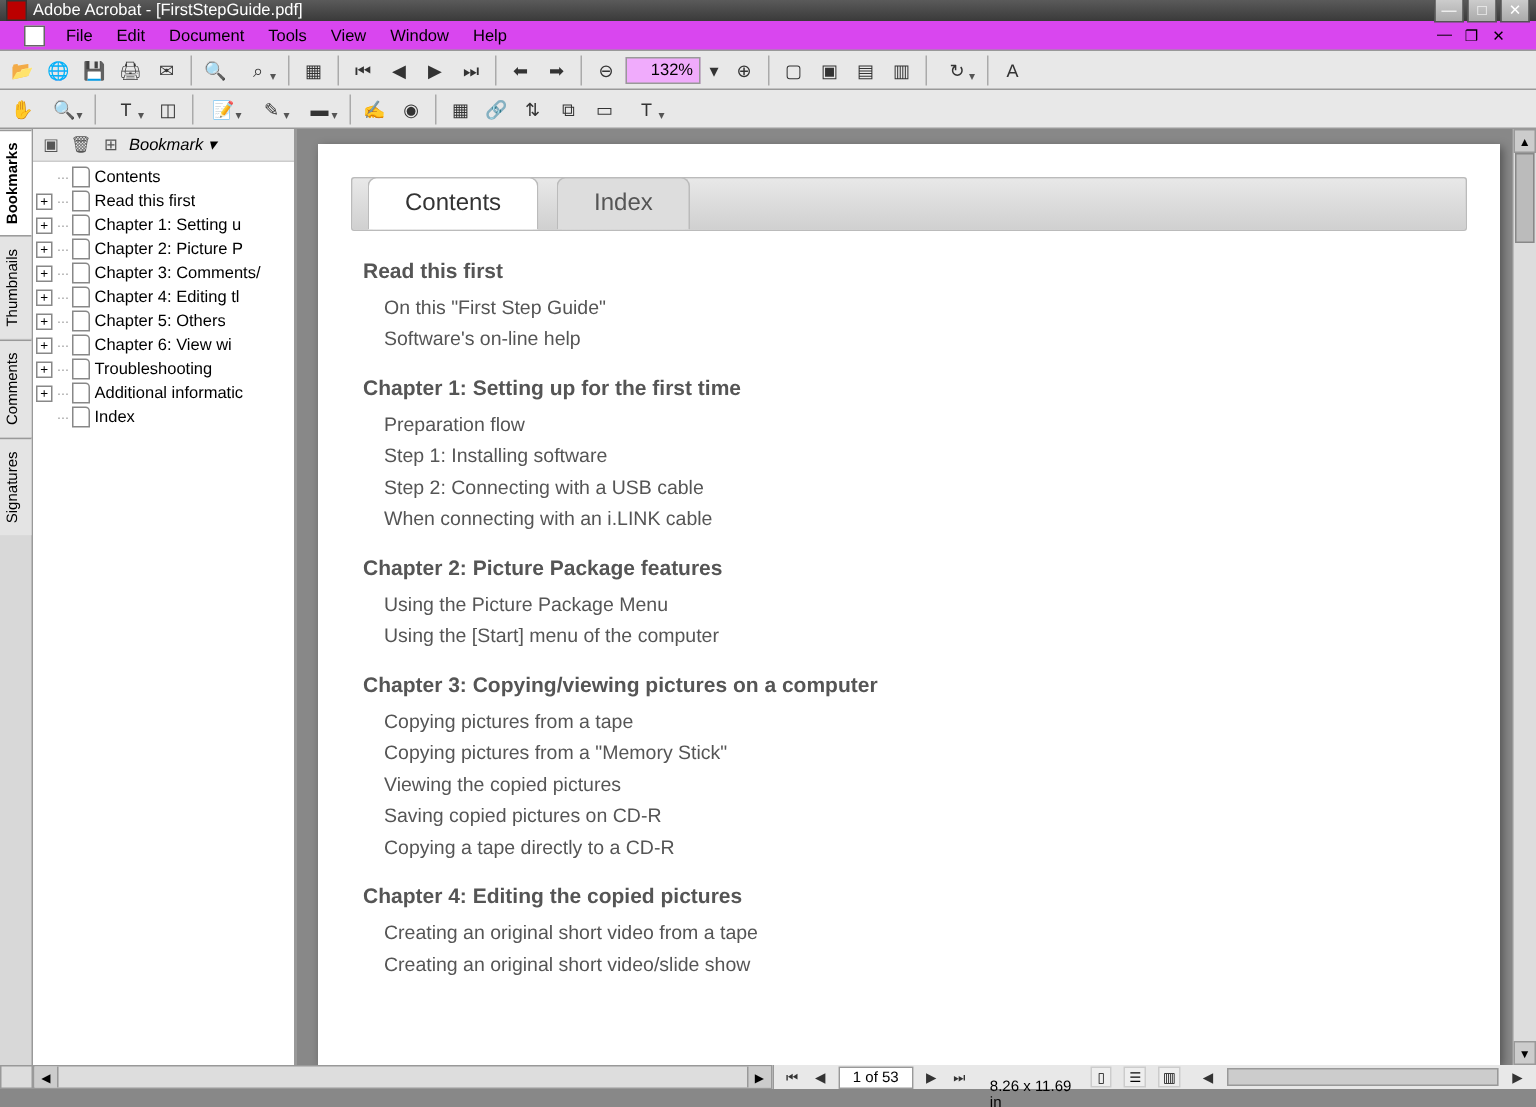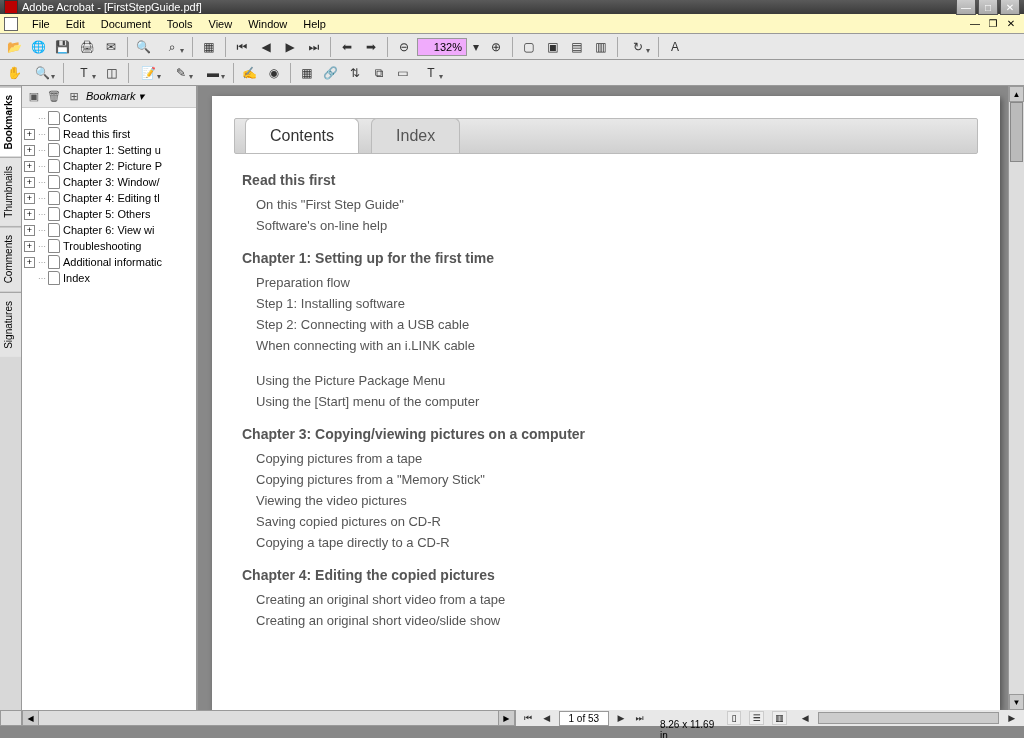--- a/index.html
+++ b/index.html
@@ -6,21 +6,21 @@
 body { font-family: Tahoma, Arial, sans-serif; font-size: 11px; background: #888; width: 1024px; height: 738px; overflow: hidden; position: relative; }
 
 
 .titlebar { background: linear-gradient(#5a5a5a, #3a3a3a); height: 14px; display: flex; align-items: center; padding: 0 4px; color: #fff; font-weight: normal; }
 .titlebar .app-icon { width: 14px; height: 14px; background: #b00; margin-right: 4px; border: 1px solid #333; }
 .titlebar .title-text { flex: 1; }
 .titlebar .win-controls { display: flex; gap: 2px; }
 .titlebar .win-btn { width: 20px; height: 16px; background: linear-gradient(#ccc,#aaa); border: 1px solid #555; display: flex; align-items: center; justify-content: center; font-family: Arial; font-size: 10px; cursor: pointer; }
 
 
-.menubar { background: #fef9c3; height: 20px; display: flex; align-items: center; padding: 0 4px; border-bottom: 1px solid #999; }
+.menubar { background: #d946ef; height: 20px; display: flex; align-items: center; padding: 0 16px; border-bottom: 1px solid #999; }
 .menubar .doc-icon { width: 14px; height: 14px; background: #fff; border: 1px solid #666; margin-right: 6px; }
 .menubar .menu-item { padding: 2px 8px; cursor: pointer; }
 .menubar .spacer { flex: 1; }
 .menubar .mdi-btn { width: 16px; height: 14px; display: flex; align-items: center; justify-content: center; font-size: 10px; cursor: pointer; margin: 0 1px; }
 
 
 .toolbar { background: #e8e8e8; height: 26px; display: flex; align-items: center; padding: 2px 4px; border-bottom: 1px solid #999; gap: 2px; }
 .tbtn { width: 22px; height: 22px; border: 1px solid transparent; display: flex; align-items: center; justify-content: center; cursor: pointer; font-size: 12px; color: #333; background: transparent; }
 .tbtn.drop { width: 30px; position: relative; }
 .tbtn.drop::after { content: "▾"; font-size: 8px; position: absolute; right: 2px; bottom: 2px; color: #555; }
@@ -201,21 +201,21 @@
         <div class="bm-item">
           <div class="bm-expand">+</div>
           <span class="bm-dots">⋯</span>
           <div class="bm-icon"></div>
           <span class="bm-text">Chapter 2: Picture P</span>
         </div>
         <div class="bm-item">
           <div class="bm-expand">+</div>
           <span class="bm-dots">⋯</span>
           <div class="bm-icon"></div>
-          <span class="bm-text">Chapter 3: Window/</span>
+          <span class="bm-text">Chapter 3: Comments/</span>
         </div>
         <div class="bm-item">
           <div class="bm-expand">+</div>
           <span class="bm-dots">⋯</span>
           <div class="bm-icon"></div>
           <span class="bm-text">Chapter 4: Editing tl</span>
         </div>
         <div class="bm-item">
           <div class="bm-expand">+</div>
           <span class="bm-dots">⋯</span>
@@ -263,28 +263,29 @@
               <div class="pdf-entry">Software's on-line help</div>
             </div>
             <div class="pdf-section">
               <div class="pdf-section-title">Chapter 1: Setting up for the first time</div>
               <div class="pdf-entry">Preparation flow</div>
               <div class="pdf-entry">Step 1: Installing software</div>
               <div class="pdf-entry">Step 2: Connecting with a USB cable</div>
               <div class="pdf-entry">When connecting with an i.LINK cable</div>
             </div>
             <div class="pdf-section">
+              <div class="pdf-section-title">Chapter 2: Picture Package features</div>
               <div class="pdf-entry">Using the Picture Package Menu</div>
               <div class="pdf-entry">Using the [Start] menu of the computer</div>
             </div>
             <div class="pdf-section">
               <div class="pdf-section-title">Chapter 3: Copying/viewing pictures on a computer</div>
               <div class="pdf-entry">Copying pictures from a tape</div>
               <div class="pdf-entry">Copying pictures from a "Memory Stick"</div>
-              <div class="pdf-entry">Viewing the video pictures</div>
+              <div class="pdf-entry">Viewing the copied pictures</div>
               <div class="pdf-entry">Saving copied pictures on CD-R</div>
               <div class="pdf-entry">Copying a tape directly to a CD-R</div>
             </div>
             <div class="pdf-section">
               <div class="pdf-section-title">Chapter 4: Editing the copied pictures</div>
               <div class="pdf-entry">Creating an original short video from a tape</div>
               <div class="pdf-entry">Creating an original short video/slide show</div>
             </div>
           </div>
       </div>

